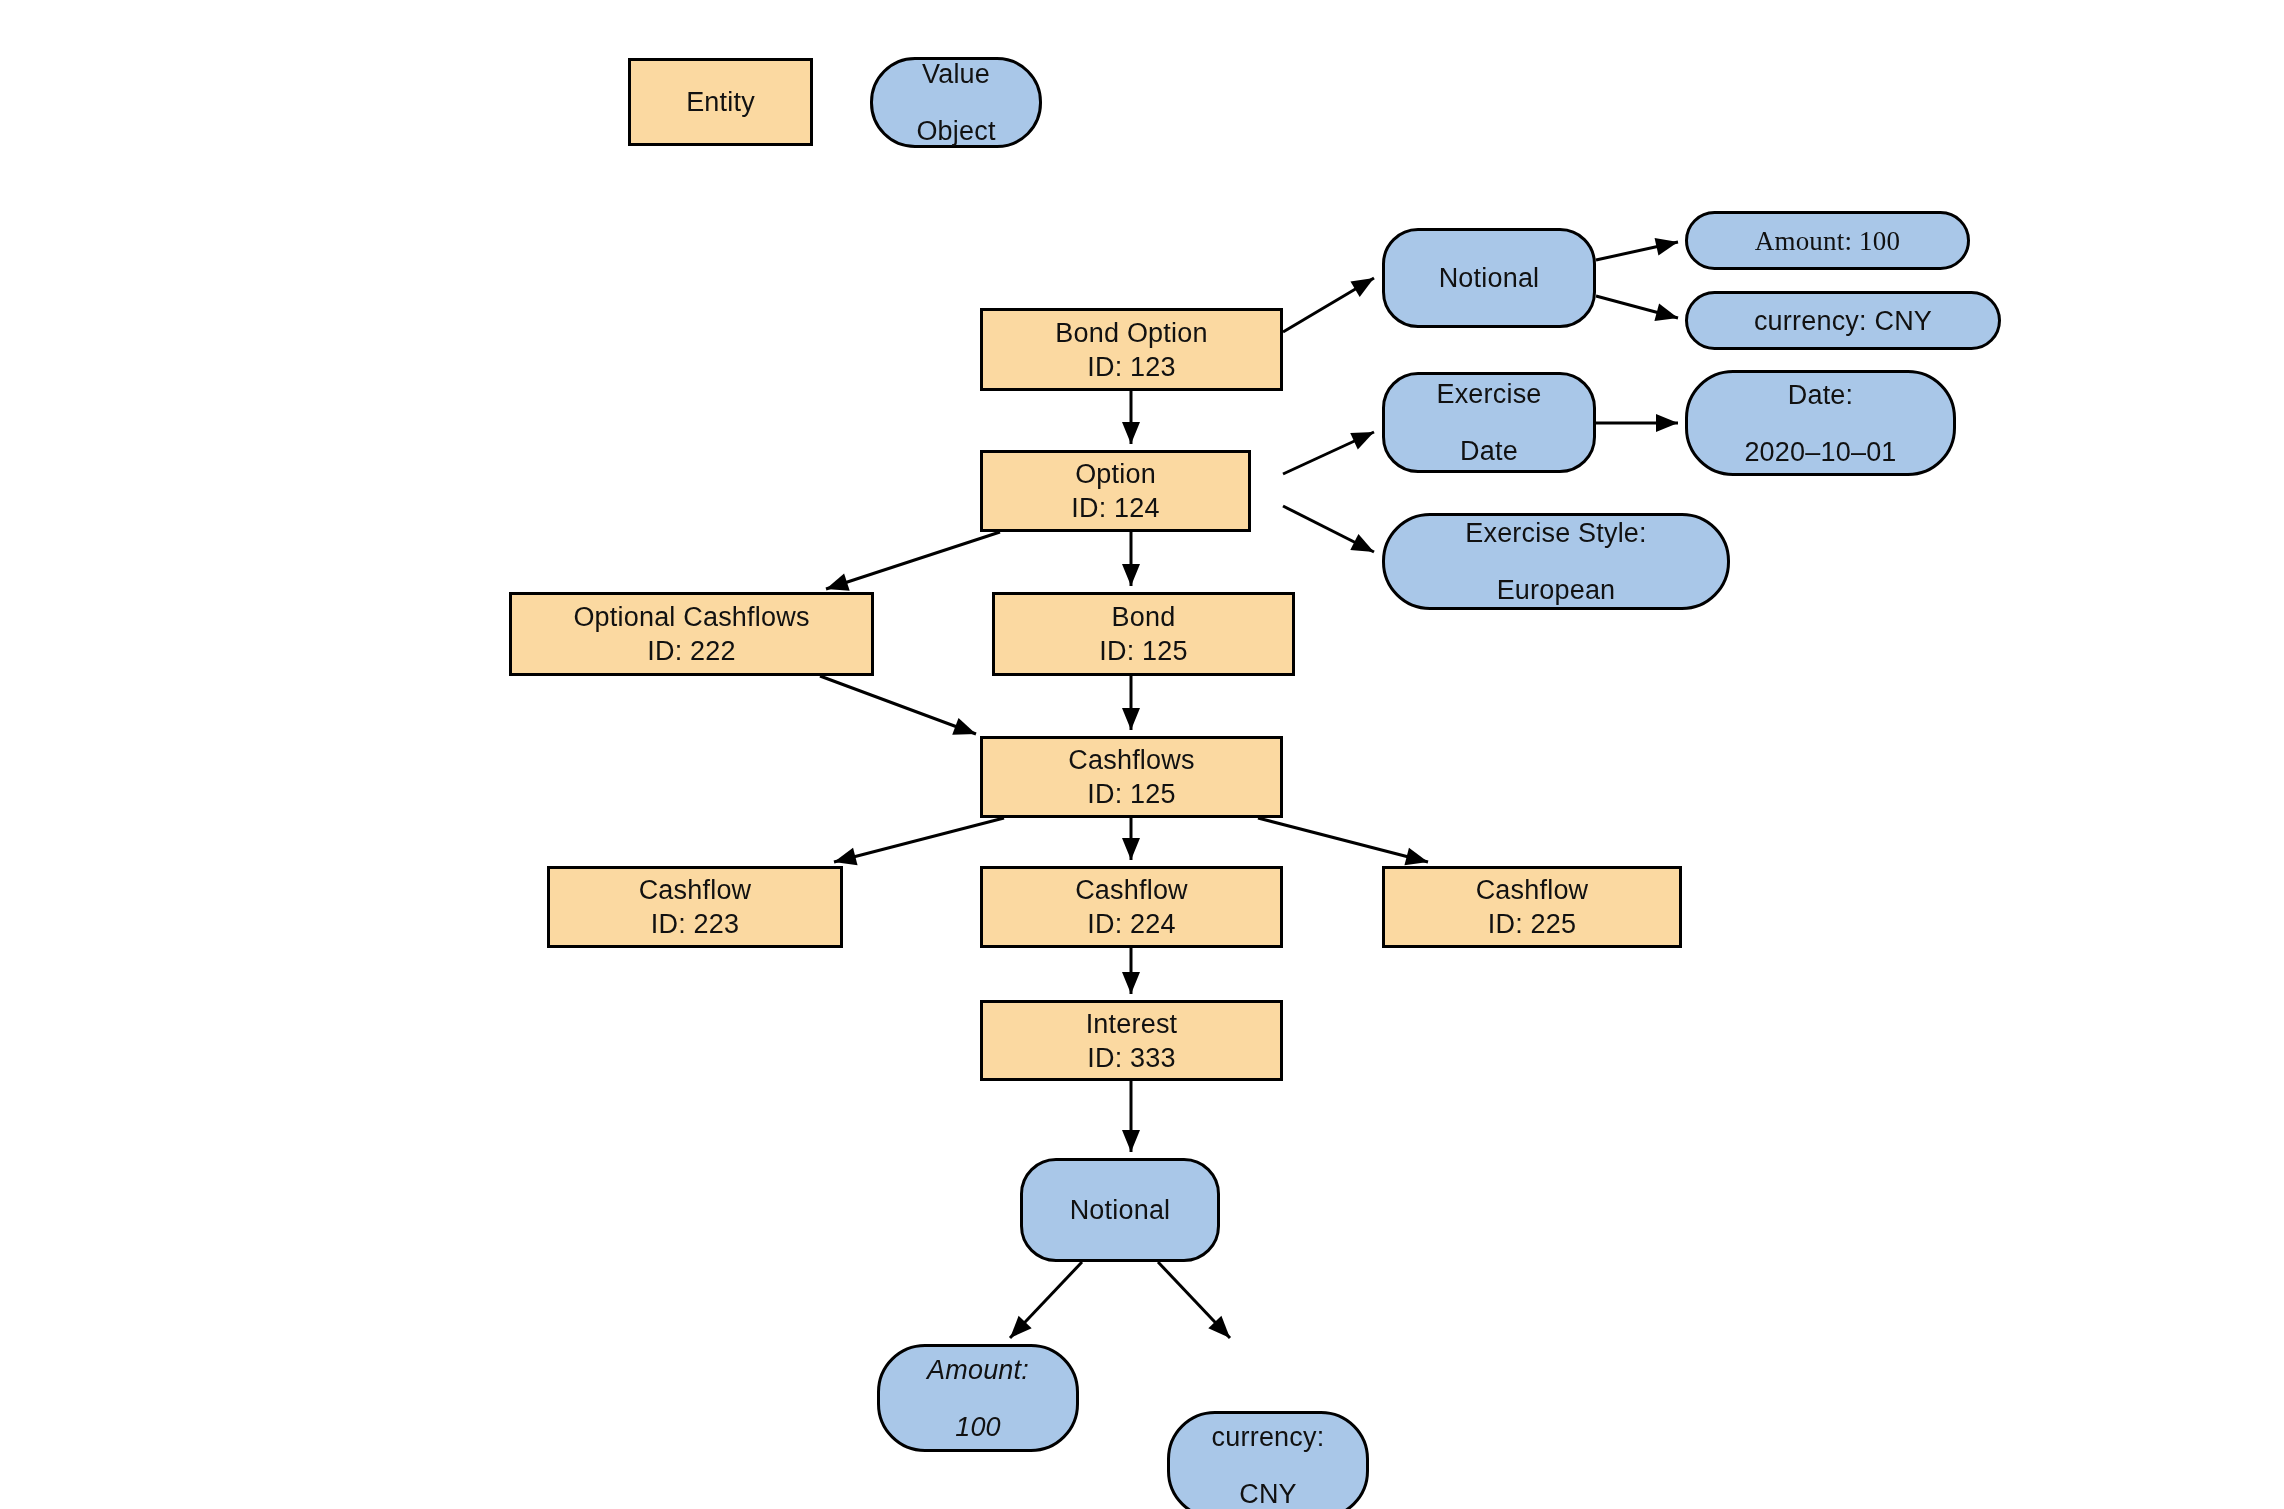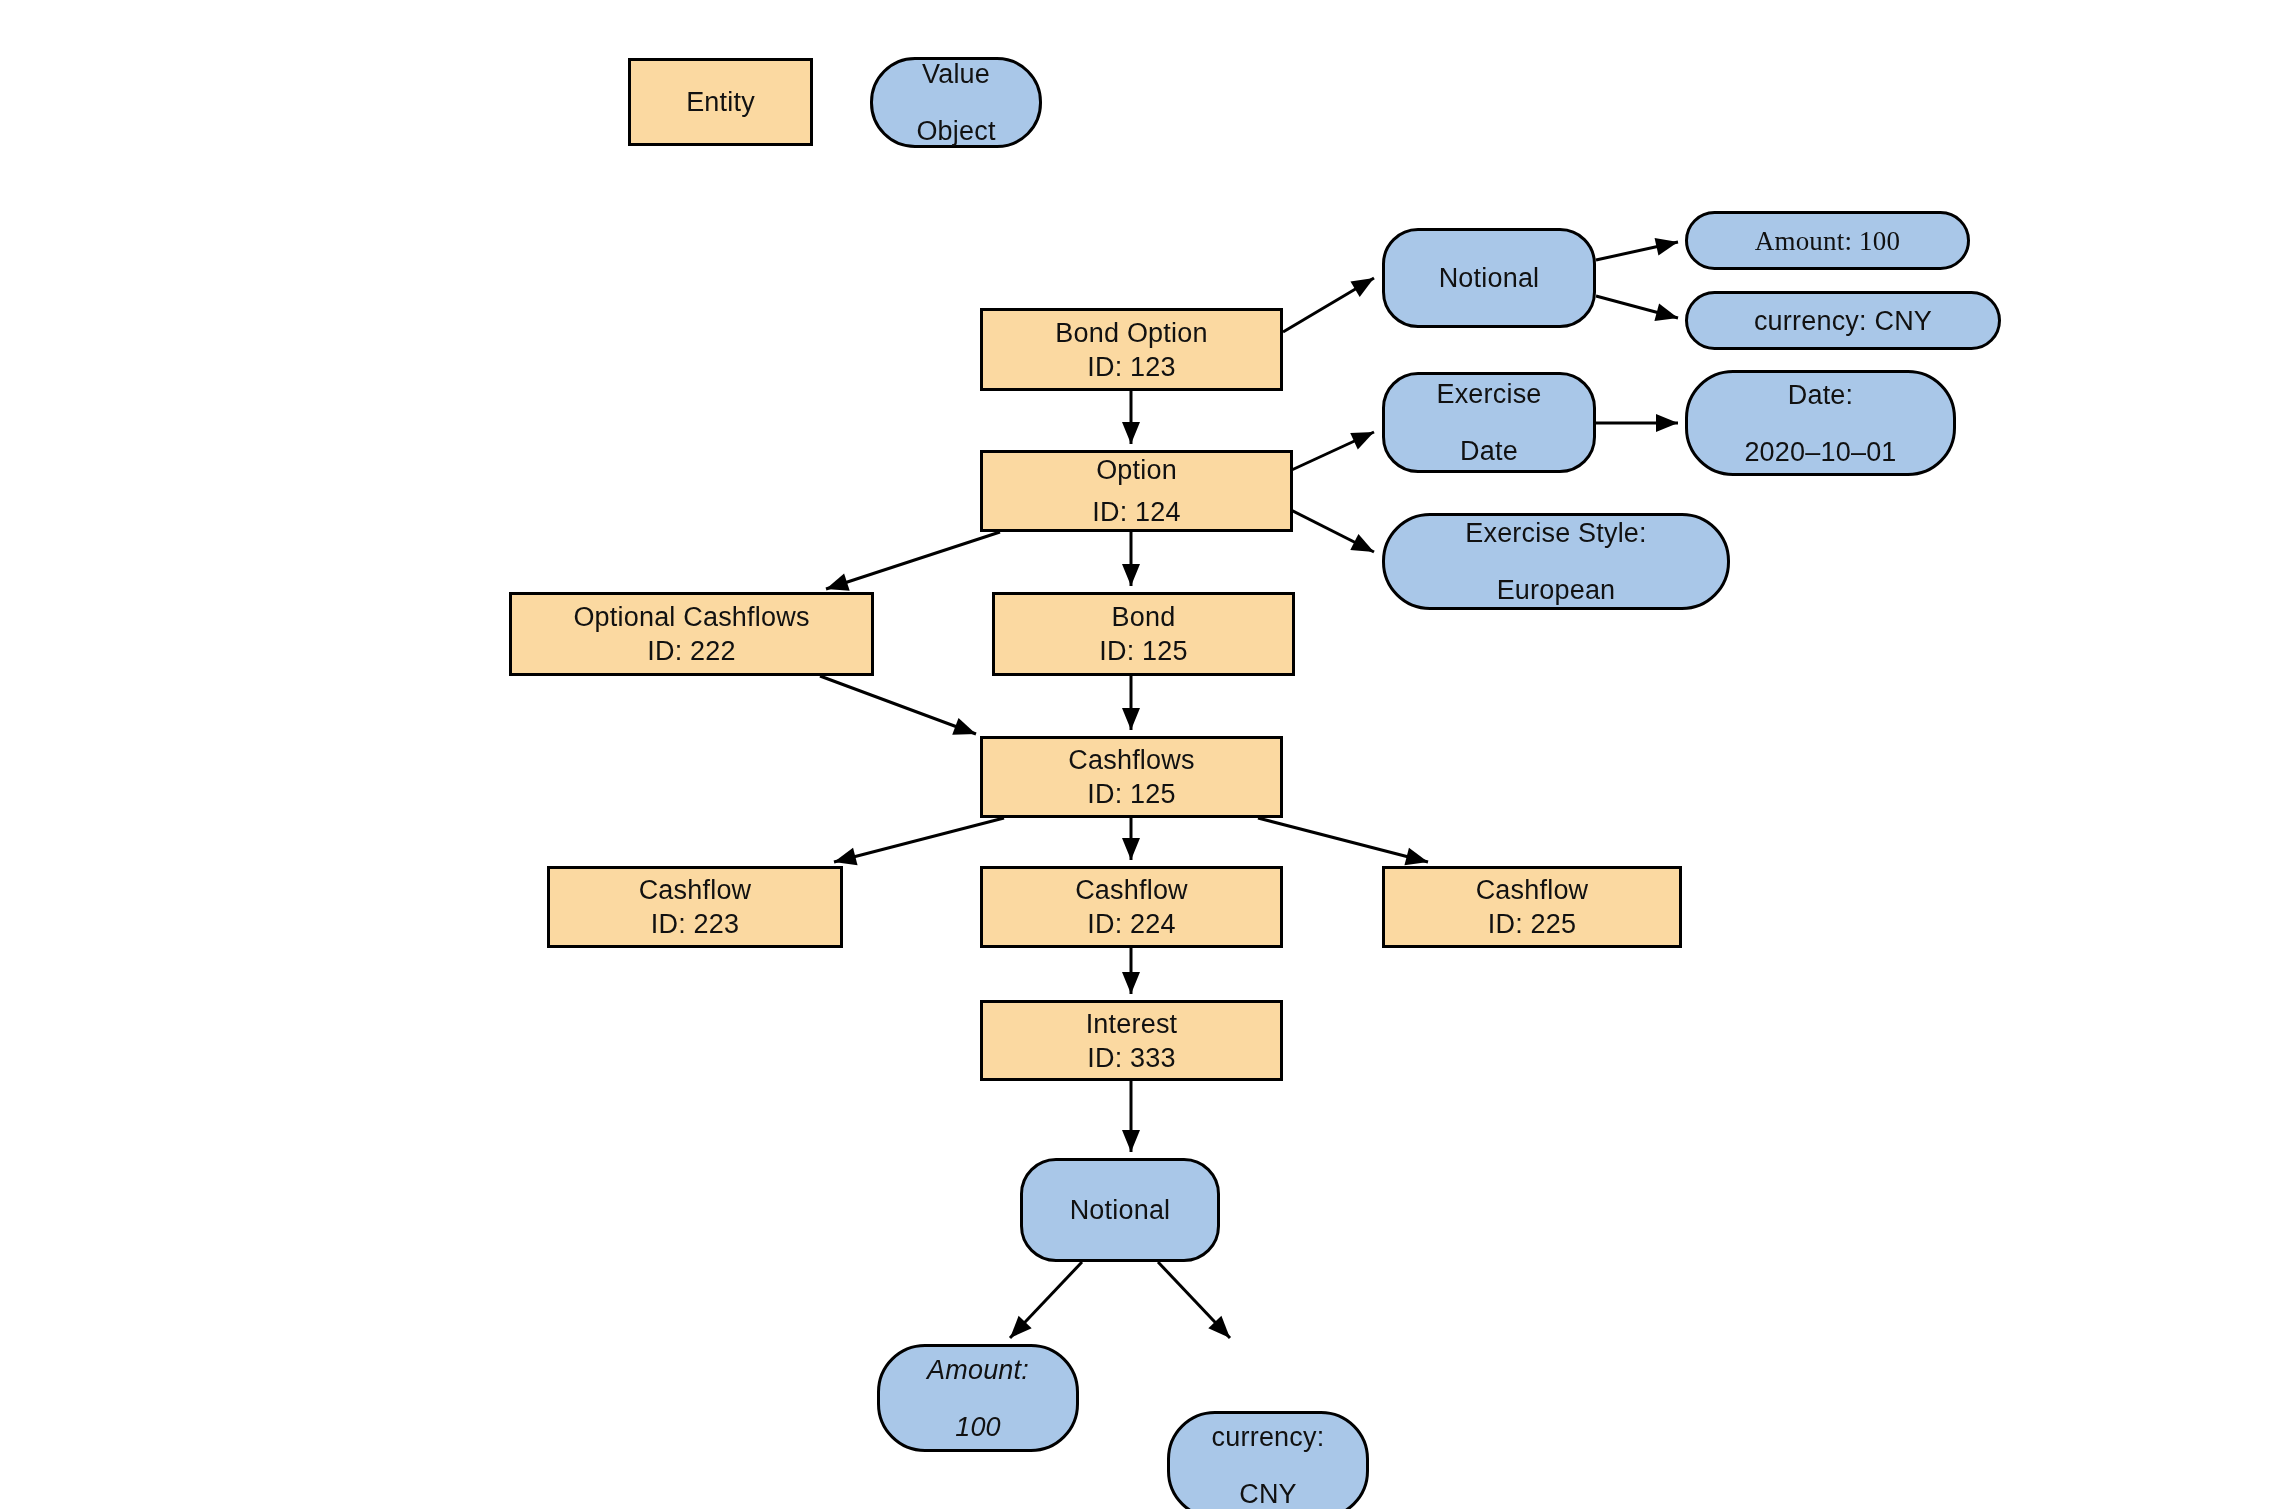--- a/index.html
+++ b/index.html
@@ -53,21 +53,21 @@
   </div>
   <div class="node vo" style="left:870px;top:57px;width:172px;height:91px;border-radius:45px;">
     <span>Value</span>
     <span>Object</span>
   </div>
 
   <div class="node entity" style="left:980px;top:308px;width:303px;height:83px;">
     <span>Bond Option</span>
     <span>ID: 123</span>
   </div>
-  <div class="node entity" style="left:980px;top:450px;width:313px;height:82px;justify-content:space-between;">
+  <div class="node entity" style="left:980px;top:450px;width:271px;height:82px;">
     <span>Option</span>
     <span>ID: 124</span>
   </div>
   <div class="node entity" style="left:509px;top:592px;width:365px;height:84px;">
     <span>Optional Cashflows</span>
     <span>ID: 222</span>
   </div>
   <div class="node entity" style="left:980px;top:592px;width:303px;height:84px;margin-left:12px;">
     <span>Bond</span>
     <span>ID: 125</span>

